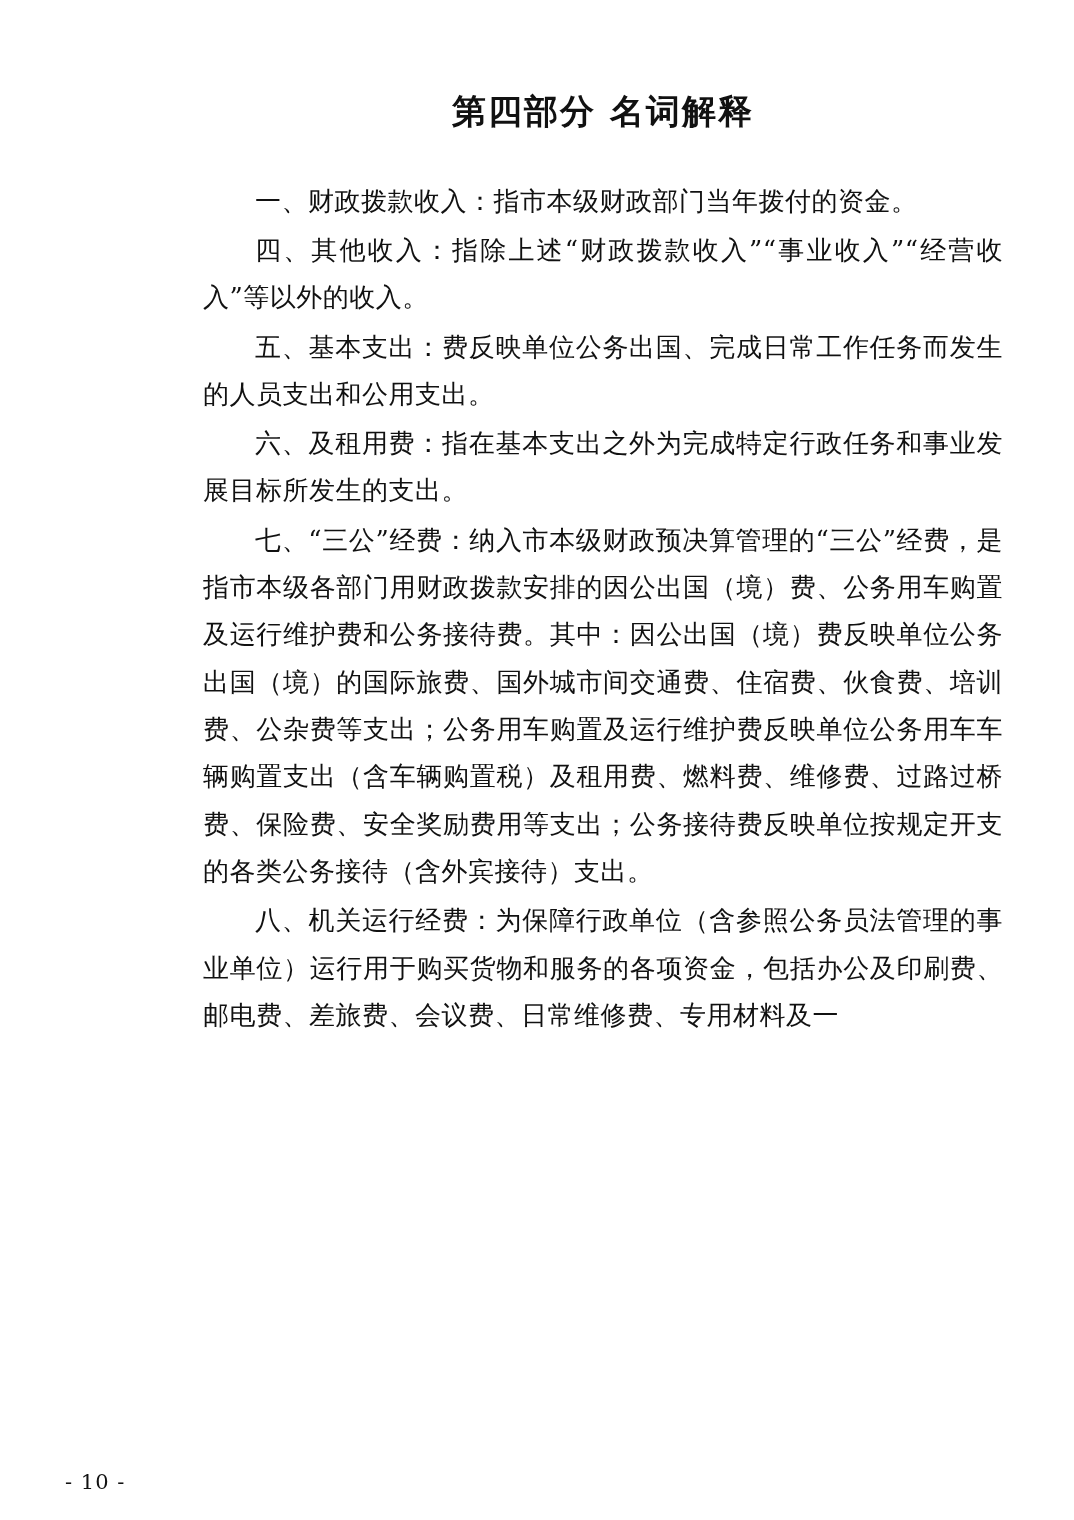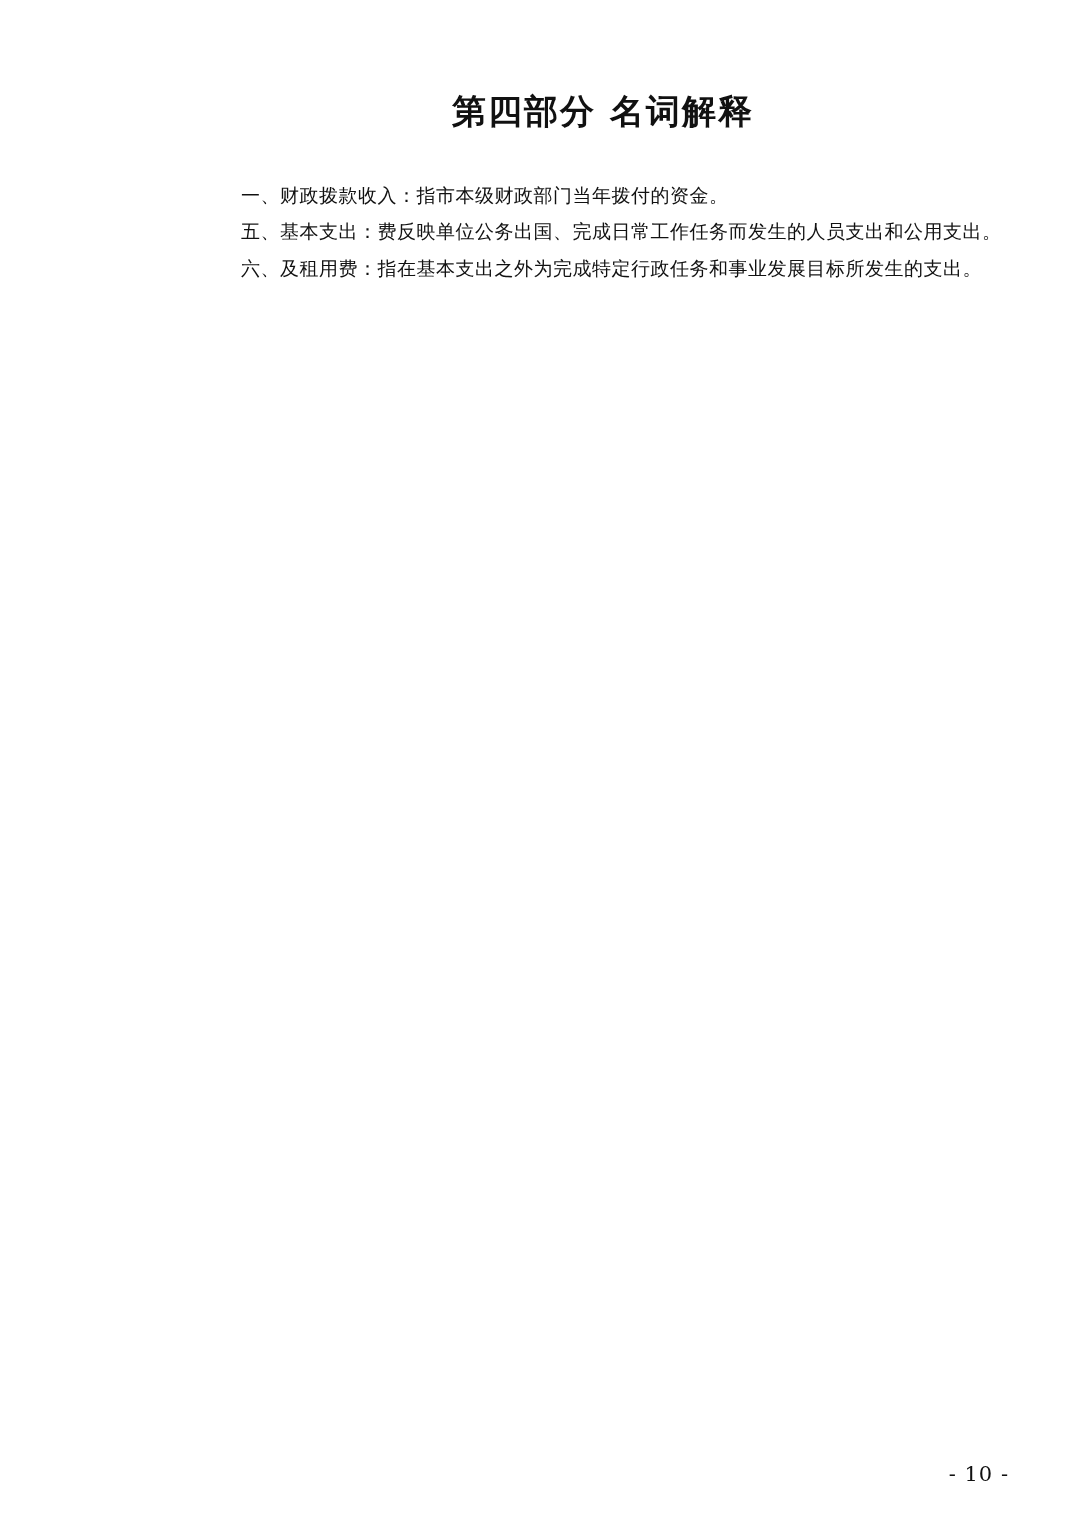--- a/index.html
+++ b/index.html
@@ -27,47 +27,50 @@
   .doc-title {
     text-align: center;
     font-size: 34px;
     font-weight: bold;
     letter-spacing: 2px;
     margin: 0 0 42px 0;
     line-height: 1.4;
     font-family: "DejaVu Serif", "Liberation Serif", serif;
   }
   .para {
-    font-size: 19px;
+    font-size: 26px;
     line-height: 1.82;
     text-align: justify;
     text-align-last: left;
     text-justify: inter-ideograph;
     margin: 0 0 2px 0;
     text-indent: 2em;
     letter-spacing: 0.5px;
   }
   .footer {
     position: absolute;
     left: 0;
     right: 0;
-    bottom: 34px;
-    text-align: right;
+    bottom: 26px;
+    text-align: left;
     font-size: 21px;
     font-family: "DejaVu Serif", "Liberation Serif", serif;
     color: #111111;
     letter-spacing: 1px;
   }
 </style>
 </head>
 <body>
 
 <div class="page">
   <div class="content">
     <h1 class="doc-title">第四部分  名词解释</h1>
 
     <p class="para">一、财政拨款收入：指市本级财政部门当年拨付的资金。</p>
+    <p class="para">四、其他收入：指除上述“财政拨款收入”“事业收入”“经营收入”等以外的收入。</p>
     <p class="para">五、基本支出：费反映单位公务出国、完成日常工作任务而发生的人员支出和公用支出。</p>
     <p class="para">六、及租用费：指在基本支出之外为完成特定行政任务和事业发展目标所发生的支出。</p>
+    <p class="para">七、“三公”经费：纳入市本级财政预决算管理的“三公”经费，是指市本级各部门用财政拨款安排的因公出国（境）费、公务用车购置及运行维护费和公务接待费。其中：因公出国（境）费反映单位公务出国（境）的国际旅费、国外城市间交通费、住宿费、伙食费、培训费、公杂费等支出；公务用车购置及运行维护费反映单位公务用车车辆购置支出（含车辆购置税）及租用费、燃料费、维修费、过路过桥费、保险费、安全奖励费用等支出；公务接待费反映单位按规定开支的各类公务接待（含外宾接待）支出。</p>
+    <p class="para">八、机关运行经费：为保障行政单位（含参照公务员法管理的事业单位）运行用于购买货物和服务的各项资金，包括办公及印刷费、邮电费、差旅费、会议费、日常维修费、专用材料及一</p>
   </div>
 
   <div class="footer">- 10 -</div>
 </div>
 
 </body></html>

